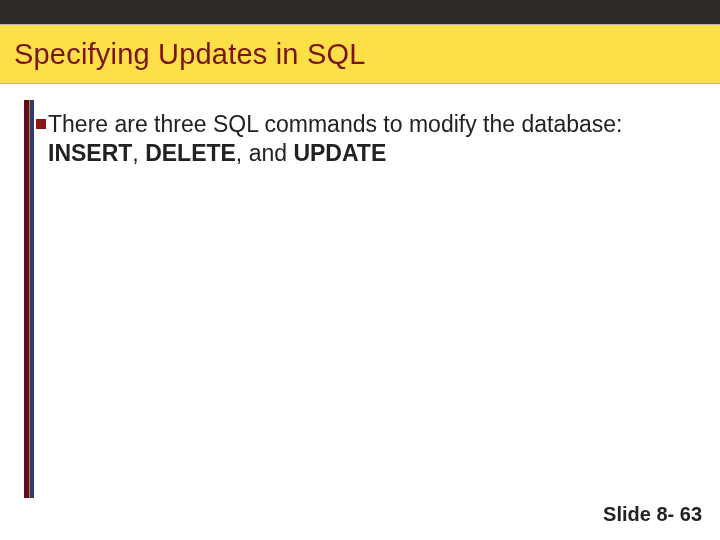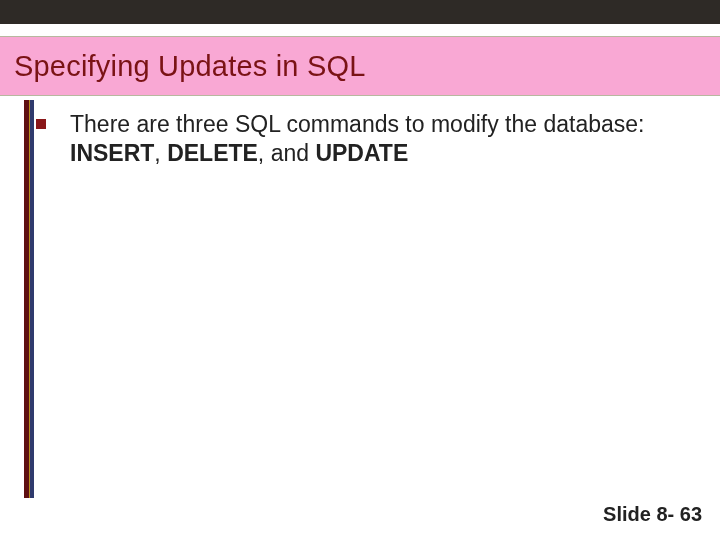--- a/index.html
+++ b/index.html
@@ -13,27 +13,26 @@
   .top-dark {
     position: absolute;
     left: 0; top: 0;
     width: 100%; height: 24px;
     background: #2e2a26;
   }
   .title-band {
     position: absolute;
     left: 0; top: 24px;
     width: 100%; height: 60px;
-    background: #f9a8d4;
+    background: #fde047;
     border-top: 1px solid #b7b89f;
     border-bottom: 1px solid #b7b89f;
     display: flex;
     align-items: center;
     padding-left: 14px;
-    margin-top: 12px;
   }
   .title-text {
     color: #7a1315;
     font-size: 29px;
     font-weight: 400;
     letter-spacing: 0.2px;
   }
   .side-stripe {
     position: absolute;
     left: 24px;
@@ -47,21 +46,21 @@
   }
   .body {
     position: absolute;
     left: 36px;
     top: 110px;
     right: 30px;
   }
   .bullet-row {
     display: flex;
     align-items: flex-start;
-    gap: 24px;
+    gap: 2px;
   }
   .bullet {
     width: 10px;
     height: 10px;
     background: #8a1719;
     margin-top: 9px;
     flex: 0 0 auto;
   }
   .bullet-text {
     font-size: 23px;

